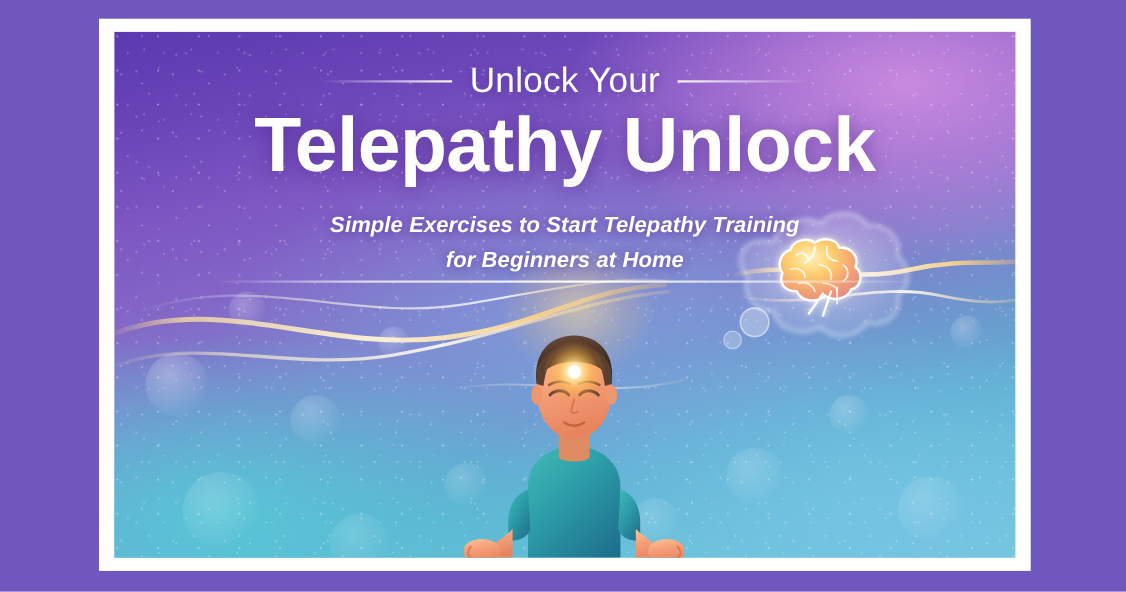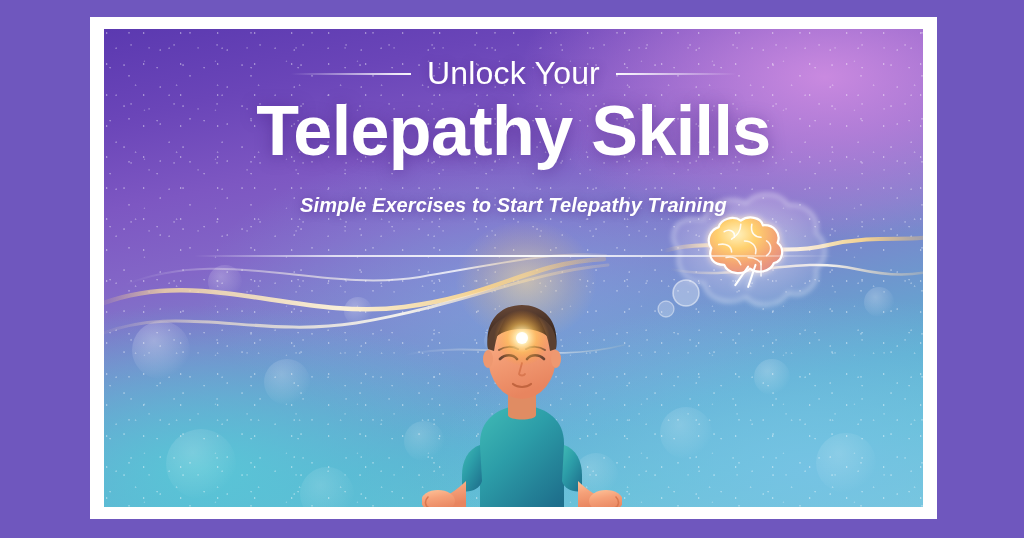--- a/index.html
+++ b/index.html
@@ -384,24 +384,25 @@
       </div>
 
       <div id="text-block">
 
         <div id="eyebrow-row">
           <span class="rule left"></span>
           <span id="eyebrow-text">Unlock Your</span>
           <span class="rule right"></span>
         </div>
 
-        <div id="headline">Telepathy Skills</div>
+        <div id="headline">Telepathy Unlock</div>
 
         <div id="subtitle">
           <div>Simple Exercises to Start Telepathy Training</div>
+          <div>for Beginners at Home</div>
         </div>
 
         <div id="divider"></div>
       </div>
 
     </div>
   </div>
 </div>
 
 </body></html>

